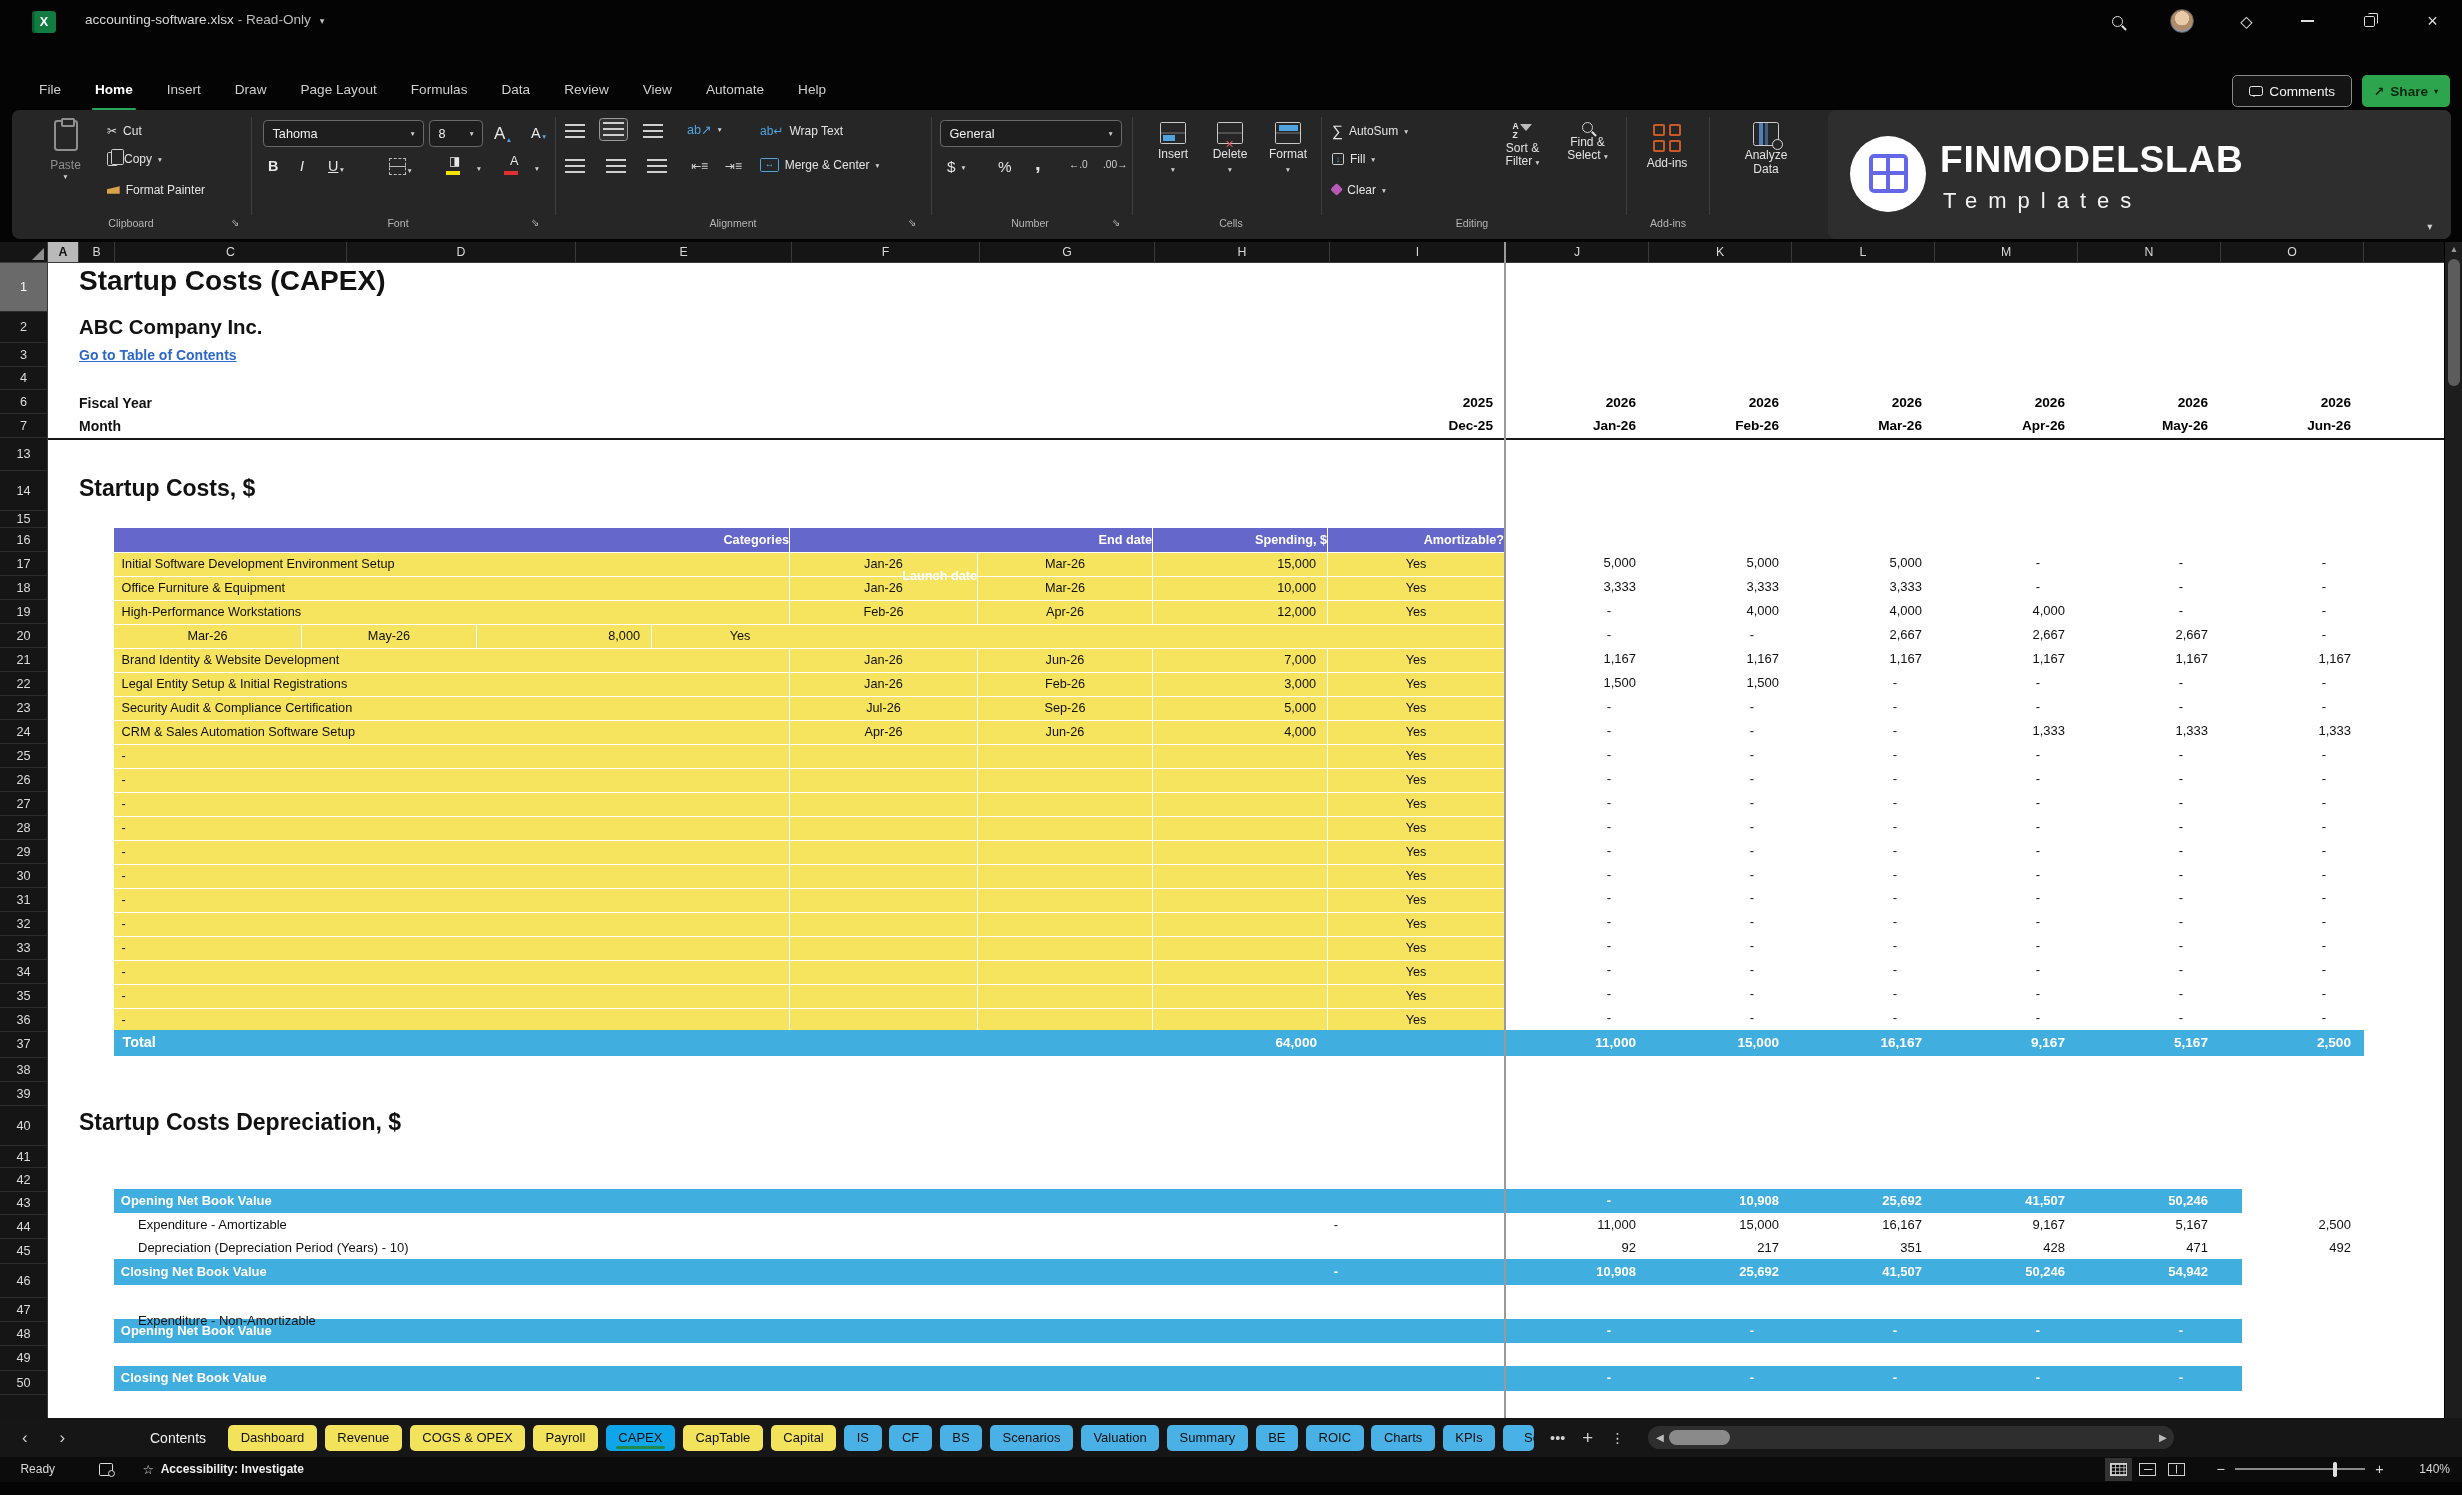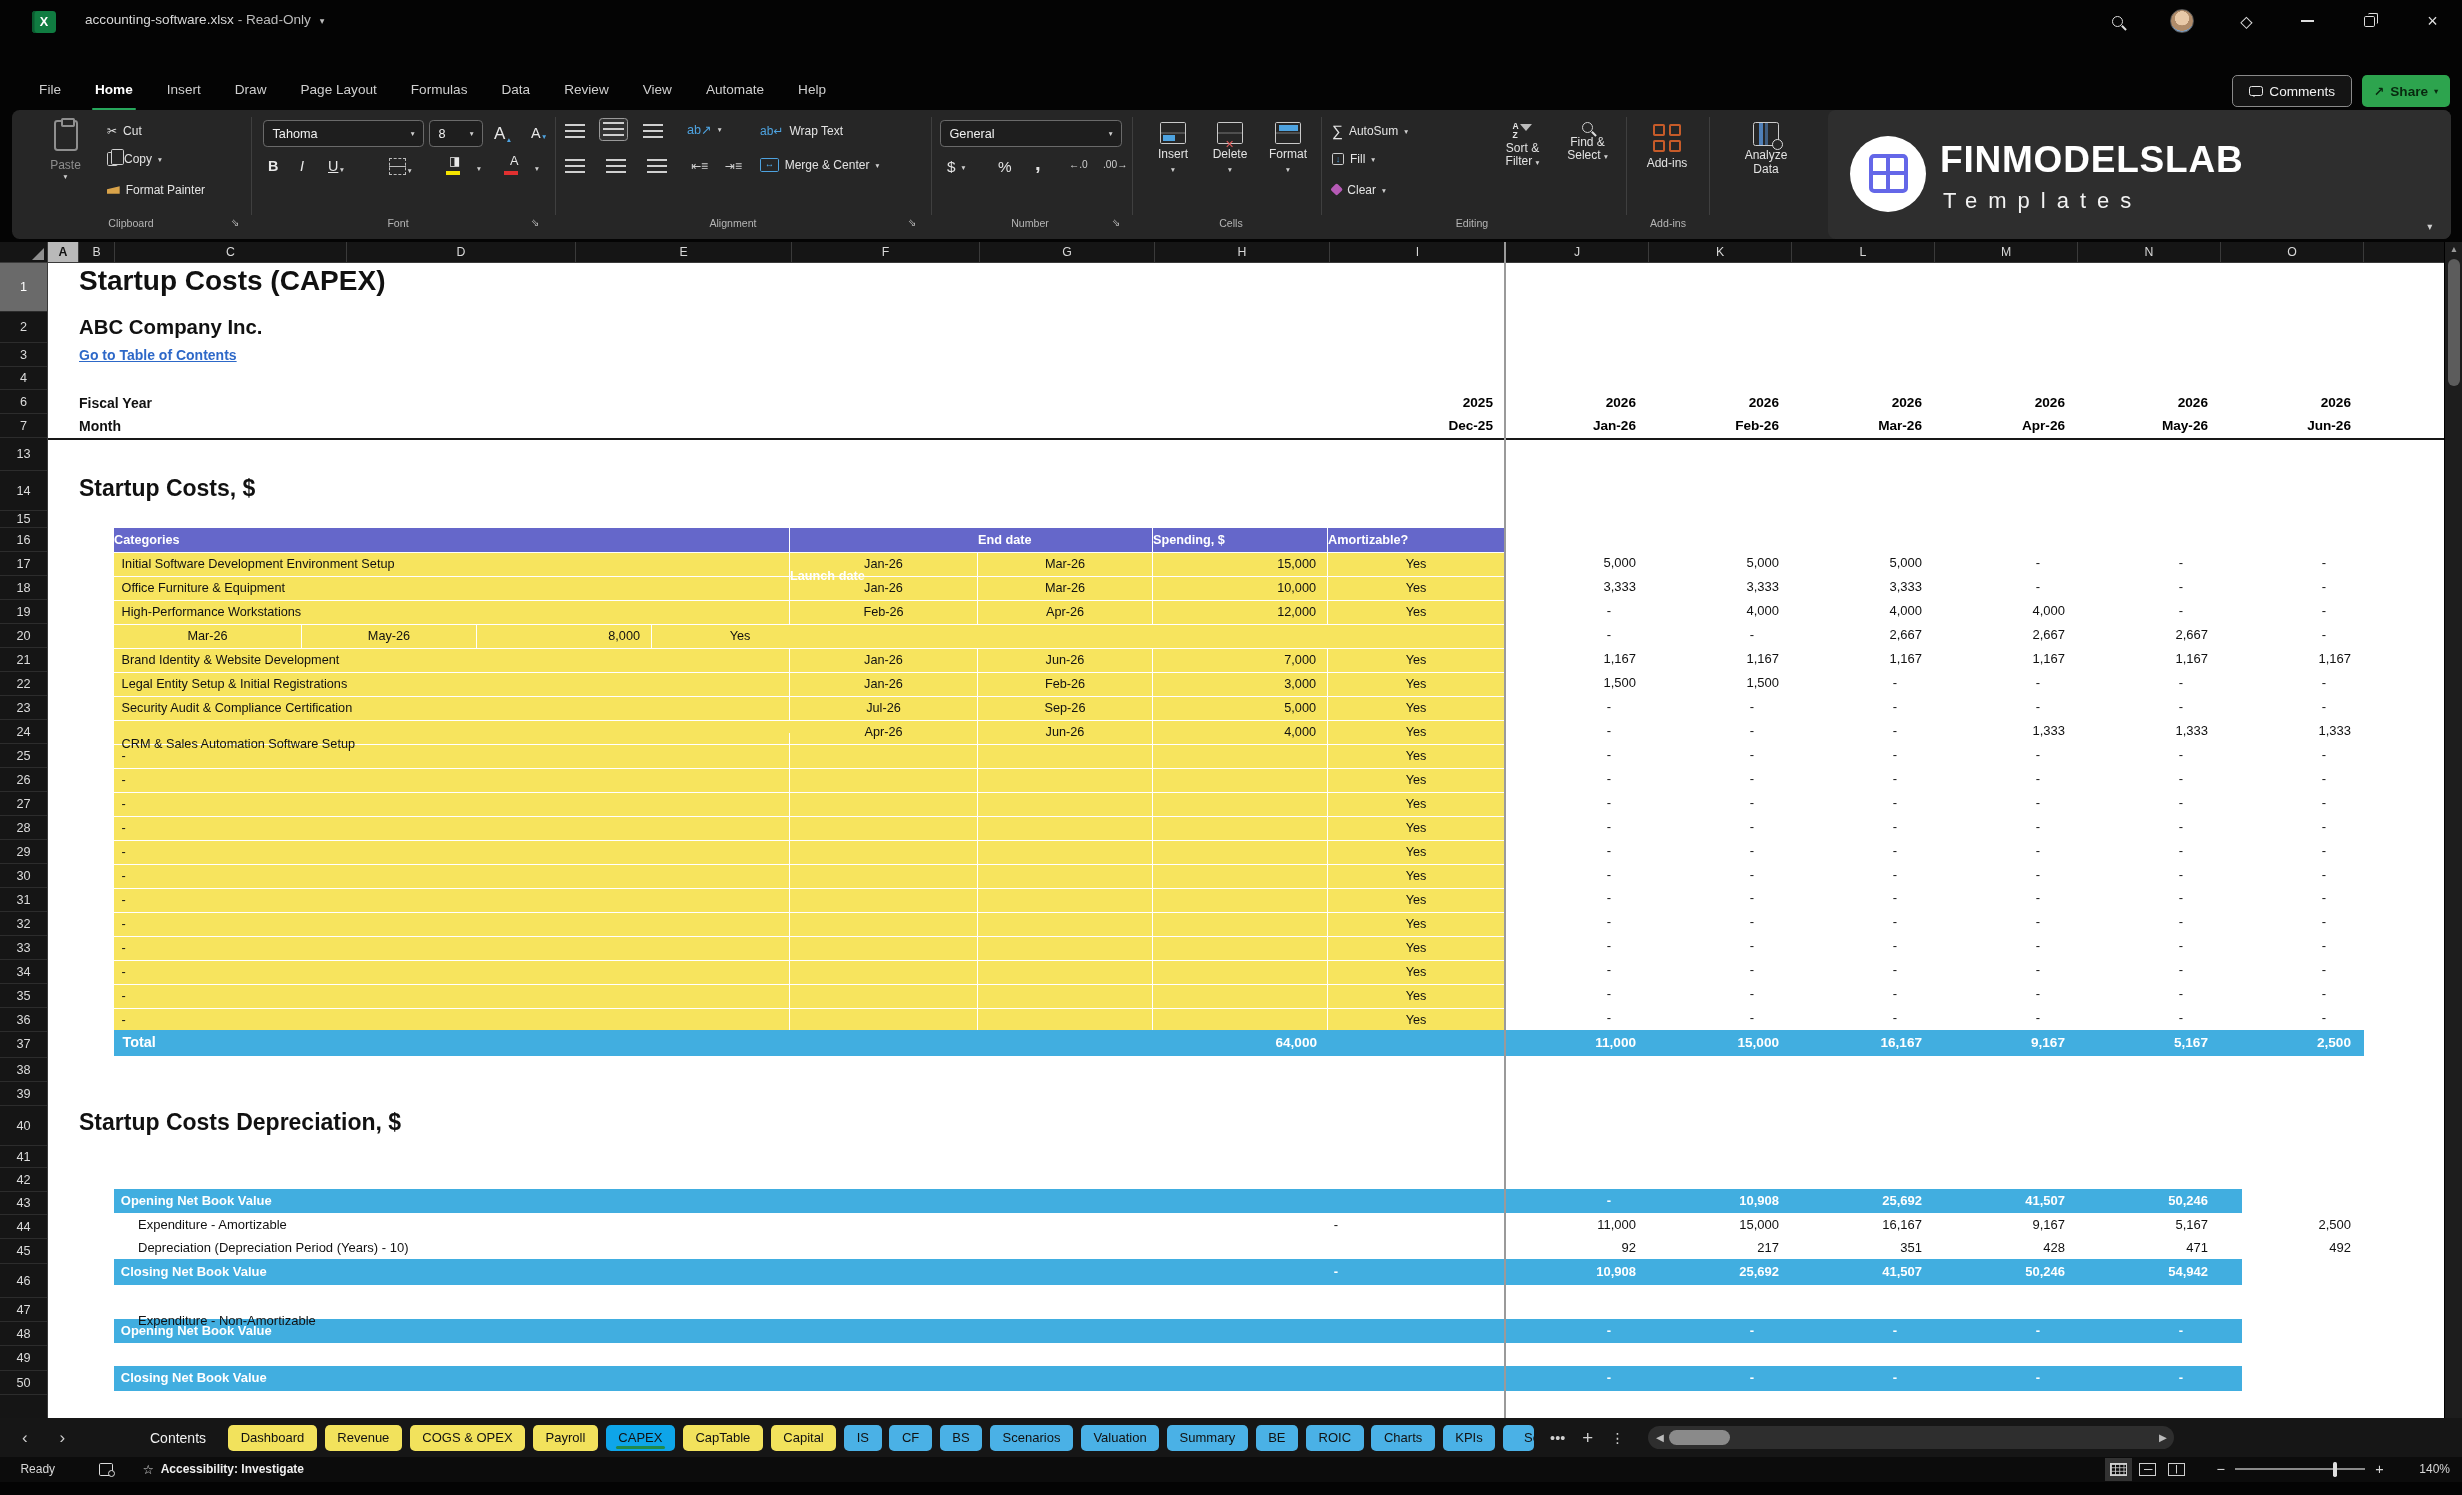--- a/index.html
+++ b/index.html
@@ -91,21 +91,21 @@
   #doc-title { left:31px; top:1.7px; font-size:28px; font-weight:800; color:#111; }
   #company { left:31px; top:53px; font-size:20.4px; font-weight:800; color:#111; }
   #toc-link { left:31px; top:84px; font-size:14px; font-weight:bold; color:#2d68c8; text-decoration:underline; }
   .hdr-label { left:31px; font-size:14px; font-weight:bold; color:#111; }
   .num-row { left:1280px; width:1049px; display:flex; }
   .num-row .c { text-align:right; padding-right:11px; font-weight:bold; font-size:13.6px; }
   #month-rule { left:0; top:175px; width:2396px; height:1.7px; background:#181818; }
   .sec-title { left:31px; font-size:23px; font-weight:800; color:#111; }
   #items-table { left:66px; top:265px; width:1390px; }
   #table-header { display:flex; height:24px; background:#6567CA; }
-  #table-header .c { color:#fff; font-weight:bold; font-size:12.7px; text-align:left; line-height:24px; border-right:1.7px solid #fff; }
+  #table-header .c { color:#fff; font-weight:bold; font-size:12.7px; text-align:right; line-height:24px; border-right:1.7px solid #fff; }
   #table-header .c:last-child { border-right:none; }
   .item-row { display:flex; height:24px; background:#F7E45E; border-top:1.7px solid #fff; }
   .item-row .c { font-size:12.7px; line-height:22px; border-right:1.7px solid #fff; color:#111; }
   .item-row .c:last-child { border-right:none; }
   .c.cat { padding-left:7.6px; }
   .c.ctr { text-align:center; }
   .c.rt { text-align:right; padding-right:11px; }
   #values-layer { left:1456px; top:0; width:860px; }
   .val-row { position:absolute; display:flex; width:860px; }
   .val-row .v { width:143px; text-align:right; padding-right:11px; font-size:13px; color:#111; }
@@ -558,21 +558,21 @@
             <div class="c ctr" style="width: 176px;">Yes</div>
           </div>
           <div class="item-row">
             <div class="c cat" style="width: 676px;">Security Audit &amp; Compliance Certification</div>
             <div class="c ctr" style="width: 188px;">Jul-26</div>
             <div class="c ctr" style="width: 175px;">Sep-26</div>
             <div class="c rt" style="width: 175px;">5,000</div>
             <div class="c ctr" style="width: 176px;">Yes</div>
           </div>
           <div class="item-row">
-            <div class="c cat" style="width: 676px; margin-top: 12px;">CRM &amp; Sales Automation Software Setup</div>
+            <div class="c cat" style="width: 676px;">CRM &amp; Sales Automation Software Setup</div>
             <div class="c ctr" style="width: 188px;">Apr-26</div>
             <div class="c ctr" style="width: 175px;">Jun-26</div>
             <div class="c rt" style="width: 175px;">4,000</div>
             <div class="c ctr" style="width: 176px;">Yes</div>
           </div>
           <div class="item-row">
             <div class="c cat" style="width: 676px;">-</div>
             <div class="c ctr" style="width: 188px;"></div>
             <div class="c ctr" style="width: 175px;"></div>
             <div class="c rt" style="width: 175px;"></div>

